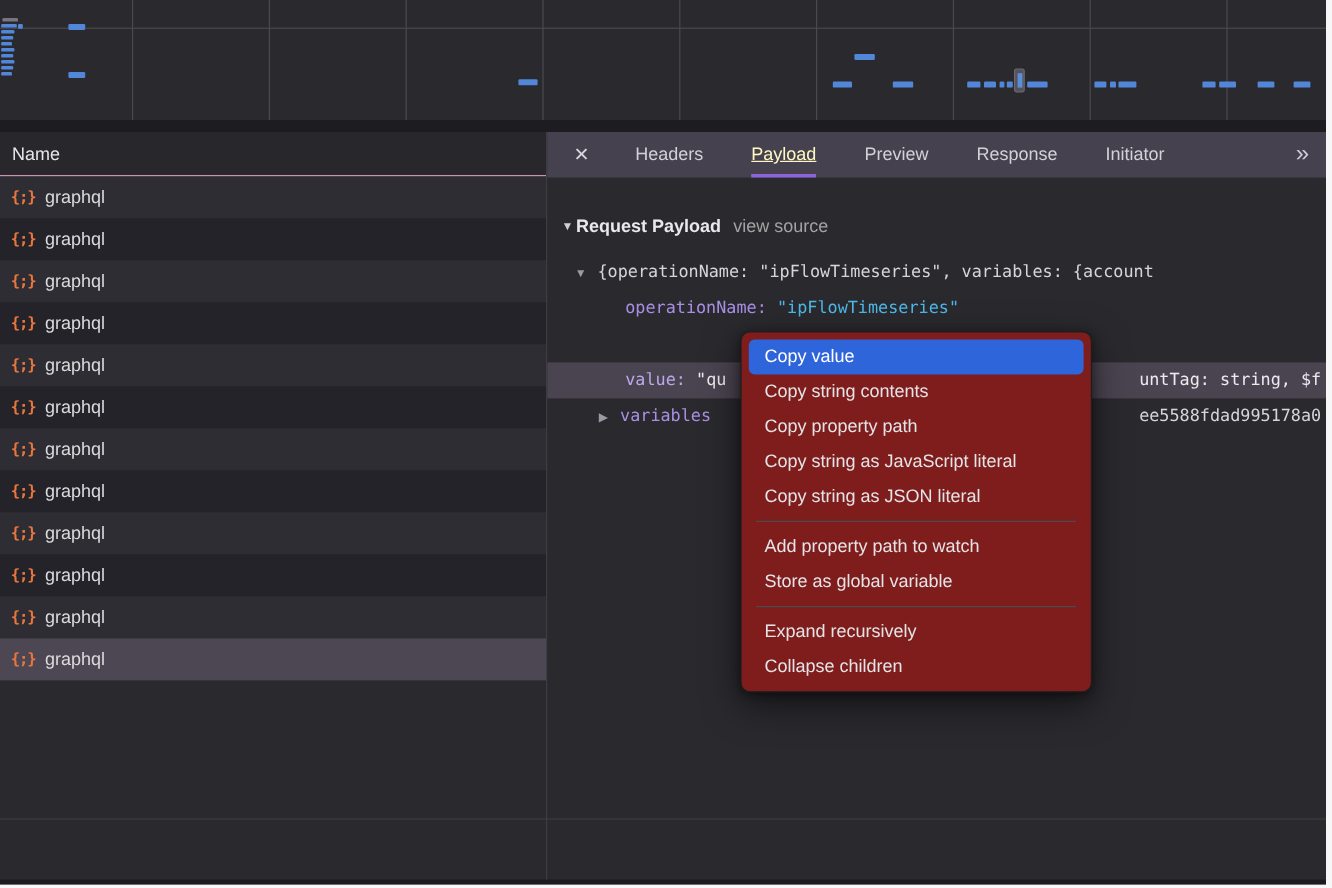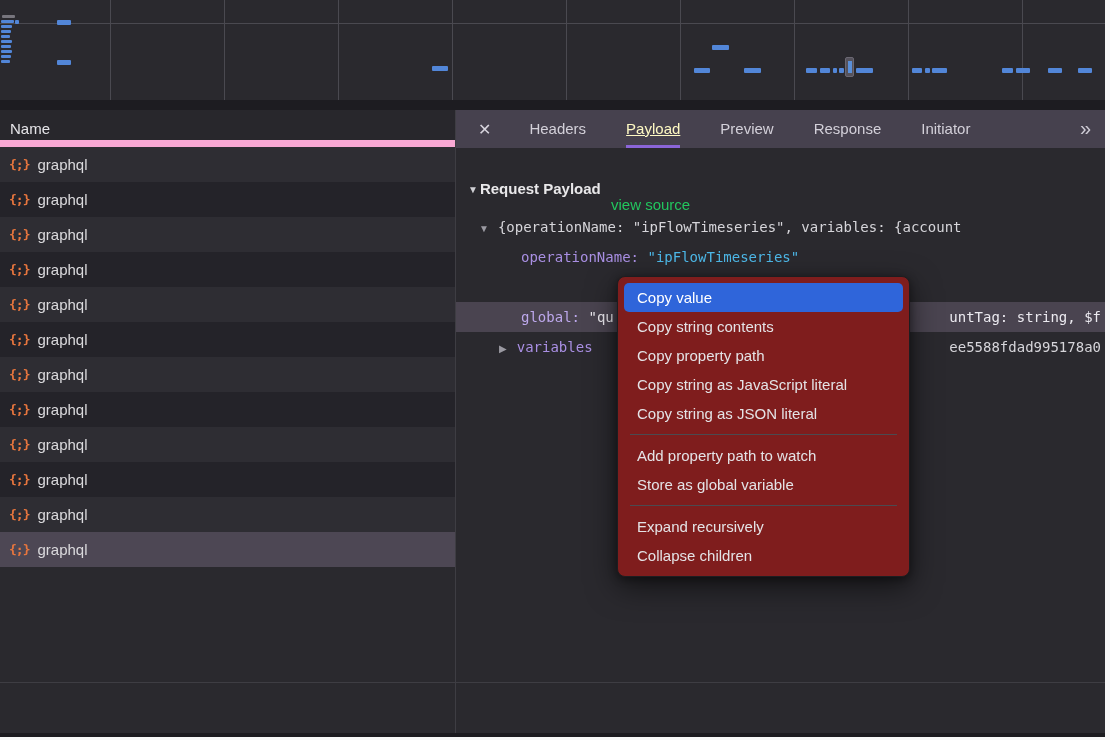--- a/index.html
+++ b/index.html
@@ -12,21 +12,21 @@
   .gridline-v { position:absolute; top:0; width:1px; height:100px; background:#4a4950; }
   .gridline-h { position:absolute; left:0; top:23px; width:1105px; height:1px; background:#4a4950; }
   .ov-bar { position:absolute; border-radius:1px; }
   .ov-marker { position:absolute; background:#55525c; border:1px solid #6b6873; border-radius:2px; }
   .ov-marker .core { position:absolute; left:2px; top:3px; width:4px; height:12px; background:#5a8fd8; }
 
   .overview-gap { position:absolute; left:0; top:100px; width:1105px; height:10px; background:#1d1c21; }
 
   
   .request-list { position:absolute; left:0; top:110px; width:456px; height:572px; background:#2a292e; }
-  .list-header { height:37px; line-height:37px; padding-left:10px; background:#28272c; border-bottom:7px solid #f9a8d4; color:#e6e5e9; font-size:15px; }
+  .list-header { height:37px; line-height:37px; padding-left:10px; background:#28272c; border-bottom:1px solid #f9a8d4; color:#e6e5e9; font-size:15px; }
   .row { height:35px; line-height:35px; padding-left:9px; background:#2e2d33; color:#dbdadd; font-size:15px; display:flex; align-items:center; }
   .row.alt { background:#242329; }
   .row.selected { background:#4d4754; }
   .json-icon { font-family:"DejaVu Sans Mono", monospace; font-weight:bold; font-size:13px; color:#e8763e; margin-right:8px; letter-spacing:-1px; }
 
   .vsplit { position:absolute; left:455px; top:110px; width:1px; height:623px; background:#3e3d43; z-index:5; }
   .hdivider { position:absolute; left:0; top:682px; width:1105px; height:1px; background:#3e3d43; }
   .bottomstrip { position:absolute; left:0; top:733px; width:1105px; height:4px; background:#1b1a1e; }
 
   
@@ -35,21 +35,21 @@
   .close-x { color:#d8d5de; font-size:16px; margin-left:22px; cursor:default; }
   .tabs { display:flex; height:27px; align-items:center; margin-left:18px; }
   .tab { margin:0 20px; height:38px; line-height:38px; color:#d3d0d9; font-size:15px; cursor:default; }
   .tab.active { color:#fef9c3; box-shadow: inset 0 -3px 0 #8b65d8; text-decoration: underline; }
   .overflow { position:absolute; right:16px; top:0; height:38px; line-height:36px; color:#cfccd6; font-size:20px; letter-spacing:-2px; }
 
   .payload { position:absolute; left:0; top:38px; width:649px; height:534px; }
   .sec-header { position:absolute; left:12px; top:27px; height:28px; line-height:28px; font-size:15px; color:#e9e8ea; }
   .sec-header .tri { font-size:10px; color:#cfcfd4; margin-right:2px; vertical-align:1px; }
   .sec-header .title { font-weight:bold; }
-  .sec-header .viewsource { position:absolute; left:143px; top:16px; color:#22c55e; font-weight:normal; white-space:nowrap; }
+  .sec-header .viewsource { position:absolute; left:143px; top:0; color:#a3a3a3; font-weight:normal; white-space:nowrap; }
 
   .tree-row { position:absolute; left:0; width:649px; height:30px; line-height:30px; font-family:"DejaVu Sans Mono", monospace; font-size:14px; color:#d6d5da; white-space:nowrap; overflow:hidden; }
   .tree-row .tri { display:inline-block; font-size:10px; color:#9b9aa2; font-family:"Liberation Sans", sans-serif; }
   .row-summary  { top:64px; padding-left:23px; }
   .row-summary .txt { margin-left:9px; }
   .row-op       { top:94px; padding-left:65px; }
   .row-query    { top:154px; padding-left:65px; background:#4a4450; color:#eceaf0; }
   .row-vars     { top:184px; padding-left:43px; }
   .row-vars .key { margin-left:10px; }
   .key { color:#a98fe3; }
@@ -193,21 +193,21 @@
 
       <div class="tree-row row-summary">
         <span class="tri">▼</span><span class="txt">{operationName: "ipFlowTimeseries", variables: {account</span>
       </div>
 
       <div class="tree-row row-op">
         <span class="key">operationName:</span>&nbsp;<span class="str">"ipFlowTimeseries"</span>
       </div>
 
       <div class="tree-row row-query">
-        <span class="key">global:</span>&nbsp;<span>"qu</span>
+        <span class="key">value:</span>&nbsp;<span>"qu</span>
         <span class="right-frag">untTag: string, $f</span>
       </div>
 
       <div class="tree-row row-vars">
         <span class="tri">▶</span><span class="key">variables</span>
         <span class="right-frag">ee5588fdad995178a0</span>
       </div>
     </div>
   </div>
 

